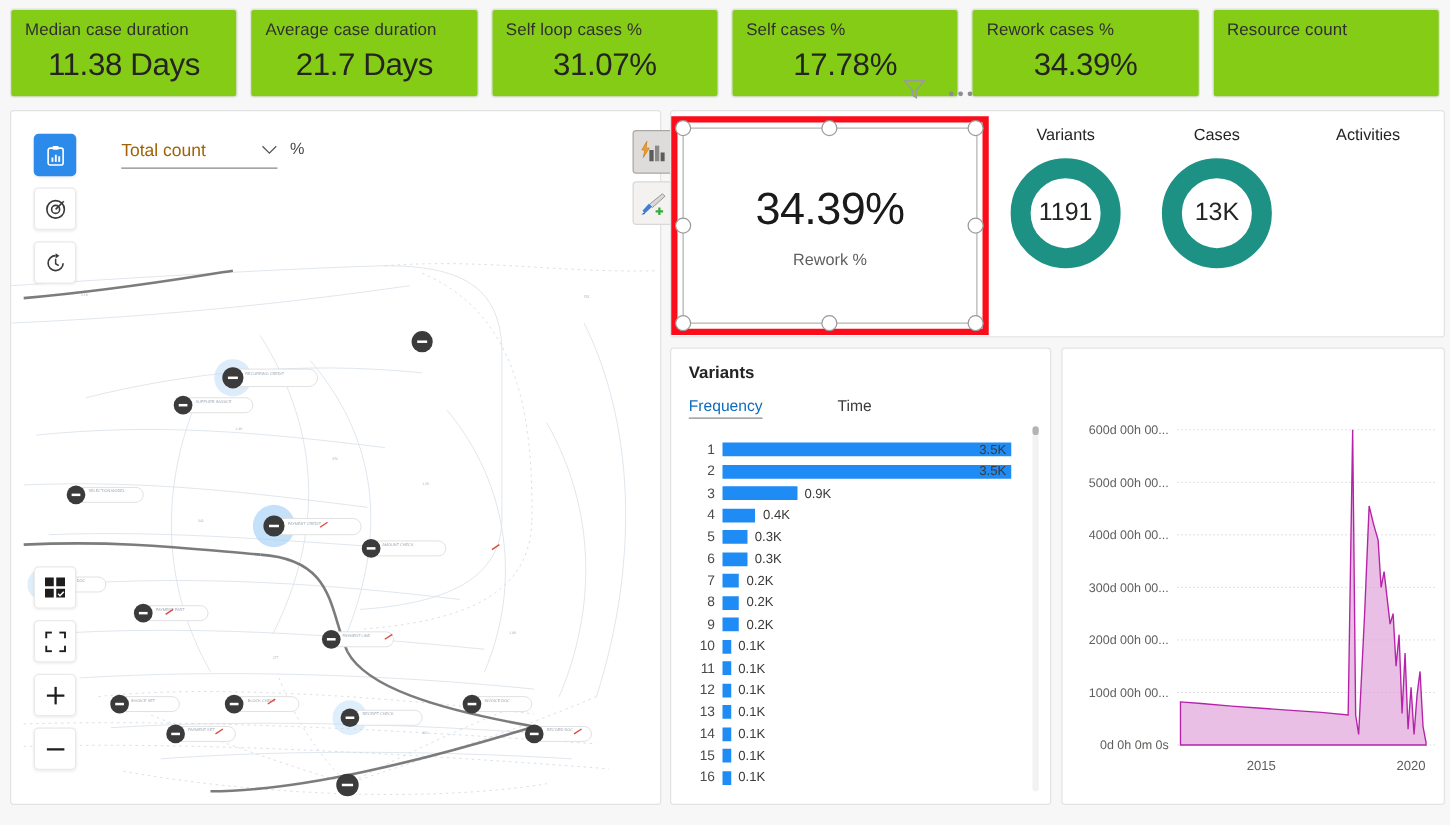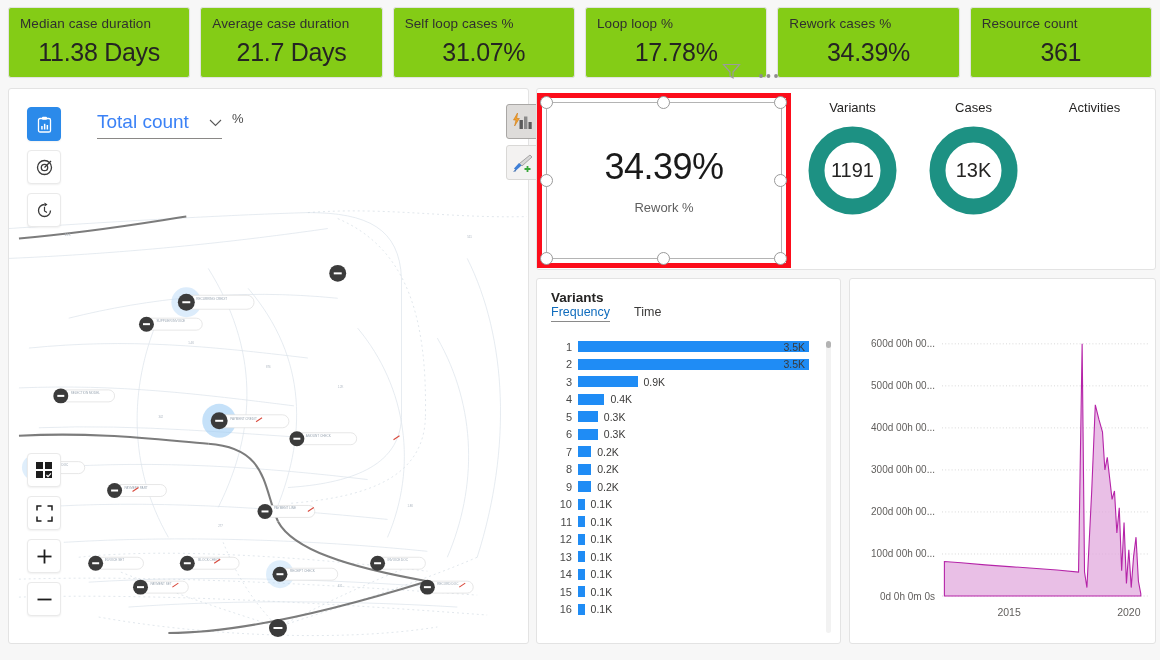--- a/index.html
+++ b/index.html
@@ -44,21 +44,21 @@
   }
   .tool-btn.active { background: #2b8aea; border-color: #2b8aea; color: #fff; }
   .tool-btn svg { display: block; }
 
   
   .count-select {
     position: absolute; left: 88px; top: 22px; width: 125px;
     border-bottom: 1px solid #8a8886; padding-bottom: 5px;
     display: flex; align-items: center; justify-content: space-between;
   }
-  .count-select-label { font-size: 19px; color: #3b82f6; }
+  .count-select-label { font-size: 14px; color: #a16207; }
   .pct-label { position: absolute; left: 223px; top: 22px; font-size: 13px; color: #4a4a4a; }
 
   
   .float-toolbar { position: absolute; left: 506px; top: 104px; width: 34px; }
   .float-btn {
     width: 33px; height: 35px; border-radius: 3px; background: #f3f2f1;
     border: 1px solid #d9d8d6; display: flex; align-items: center; justify-content: center;
     margin-bottom: 6px;
   }
   .float-btn.pressed { background: #dedcda; border-color: #a9a7a5; }
@@ -95,21 +95,21 @@
     font-size: 20px; color: #252423;
   }
 
   
   .variants-panel {
     position: absolute; left: 536px; top: 278px; width: 305px; height: 366px;
     background: #fff; border: 1px solid #e3e3e3; border-radius: 3px; padding: 11px 0 0 14px;
     overflow: hidden;
   }
   .variants-title { font-size: 13.5px; font-weight: bold; color: #252423; }
-  .variants-tabs { display: flex; gap: 24px; }
+  .variants-tabs { display: flex; gap: 60px; margin-top: 13px; }
   .vtab { font-size: 12.5px; color: #3b3a39; padding-bottom: 2px; }
   .vtab.active { color: #0f6cbd; border-bottom: 1.5px solid #8a8a8a; }
   .bars { margin-top: 16px; position: relative; }
   .bar-row { display: flex; align-items: center; height: 17.5px; }
   .bar-rank { width: 21px; text-align: right; font-size: 11px; color: #4a4a4a; margin-right: 6px; }
   .bar-fill { height: 11px; background: #1f8cf5; }
   .bar-val { font-size: 10.5px; color: #3b3a39; margin-left: 6px; white-space: nowrap; }
   .bar-val.inside { margin-left: -26px; color: #3b3a39; }
   .vscroll {
     position: absolute; right: 9px; top: 62px; width: 5px; height: 292px;
@@ -139,30 +139,29 @@
     </div>
     <div class="kpi-card">
       <div class="kpi-title">Average case duration</div>
       <div class="kpi-value">21.7 Days</div>
     </div>
     <div class="kpi-card">
       <div class="kpi-title">Self loop cases %</div>
       <div class="kpi-value">31.07%</div>
     </div>
     <div class="kpi-card">
-      <div class="kpi-title">Loop loop %</div>
+      <div class="kpi-title">Self cases %</div>
       <div class="kpi-value">17.78%</div>
     </div>
     <div class="kpi-card">
       <div class="kpi-title">Rework cases %</div>
       <div class="kpi-value">34.39%</div>
     </div>
     <div class="kpi-card">
       <div class="kpi-title">Resource count</div>
-      <div class="kpi-value">361</div>
     </div>
   </div>
 
   <div class="map-panel">
     <svg class="map-svg" viewBox="0 0 521 556">
       <g stroke="#cfd9e4" fill="none" stroke-width="0.7" opacity="0.75">
         <path d="M0 140 C 120 132, 230 126, 300 124"></path>
         <path d="M0 170 C 140 164, 250 150, 320 140"></path>
         <path d="M300 124 C 360 124, 392 140, 394 190"></path>
         <path d="M394 190 L 394 330"></path>

